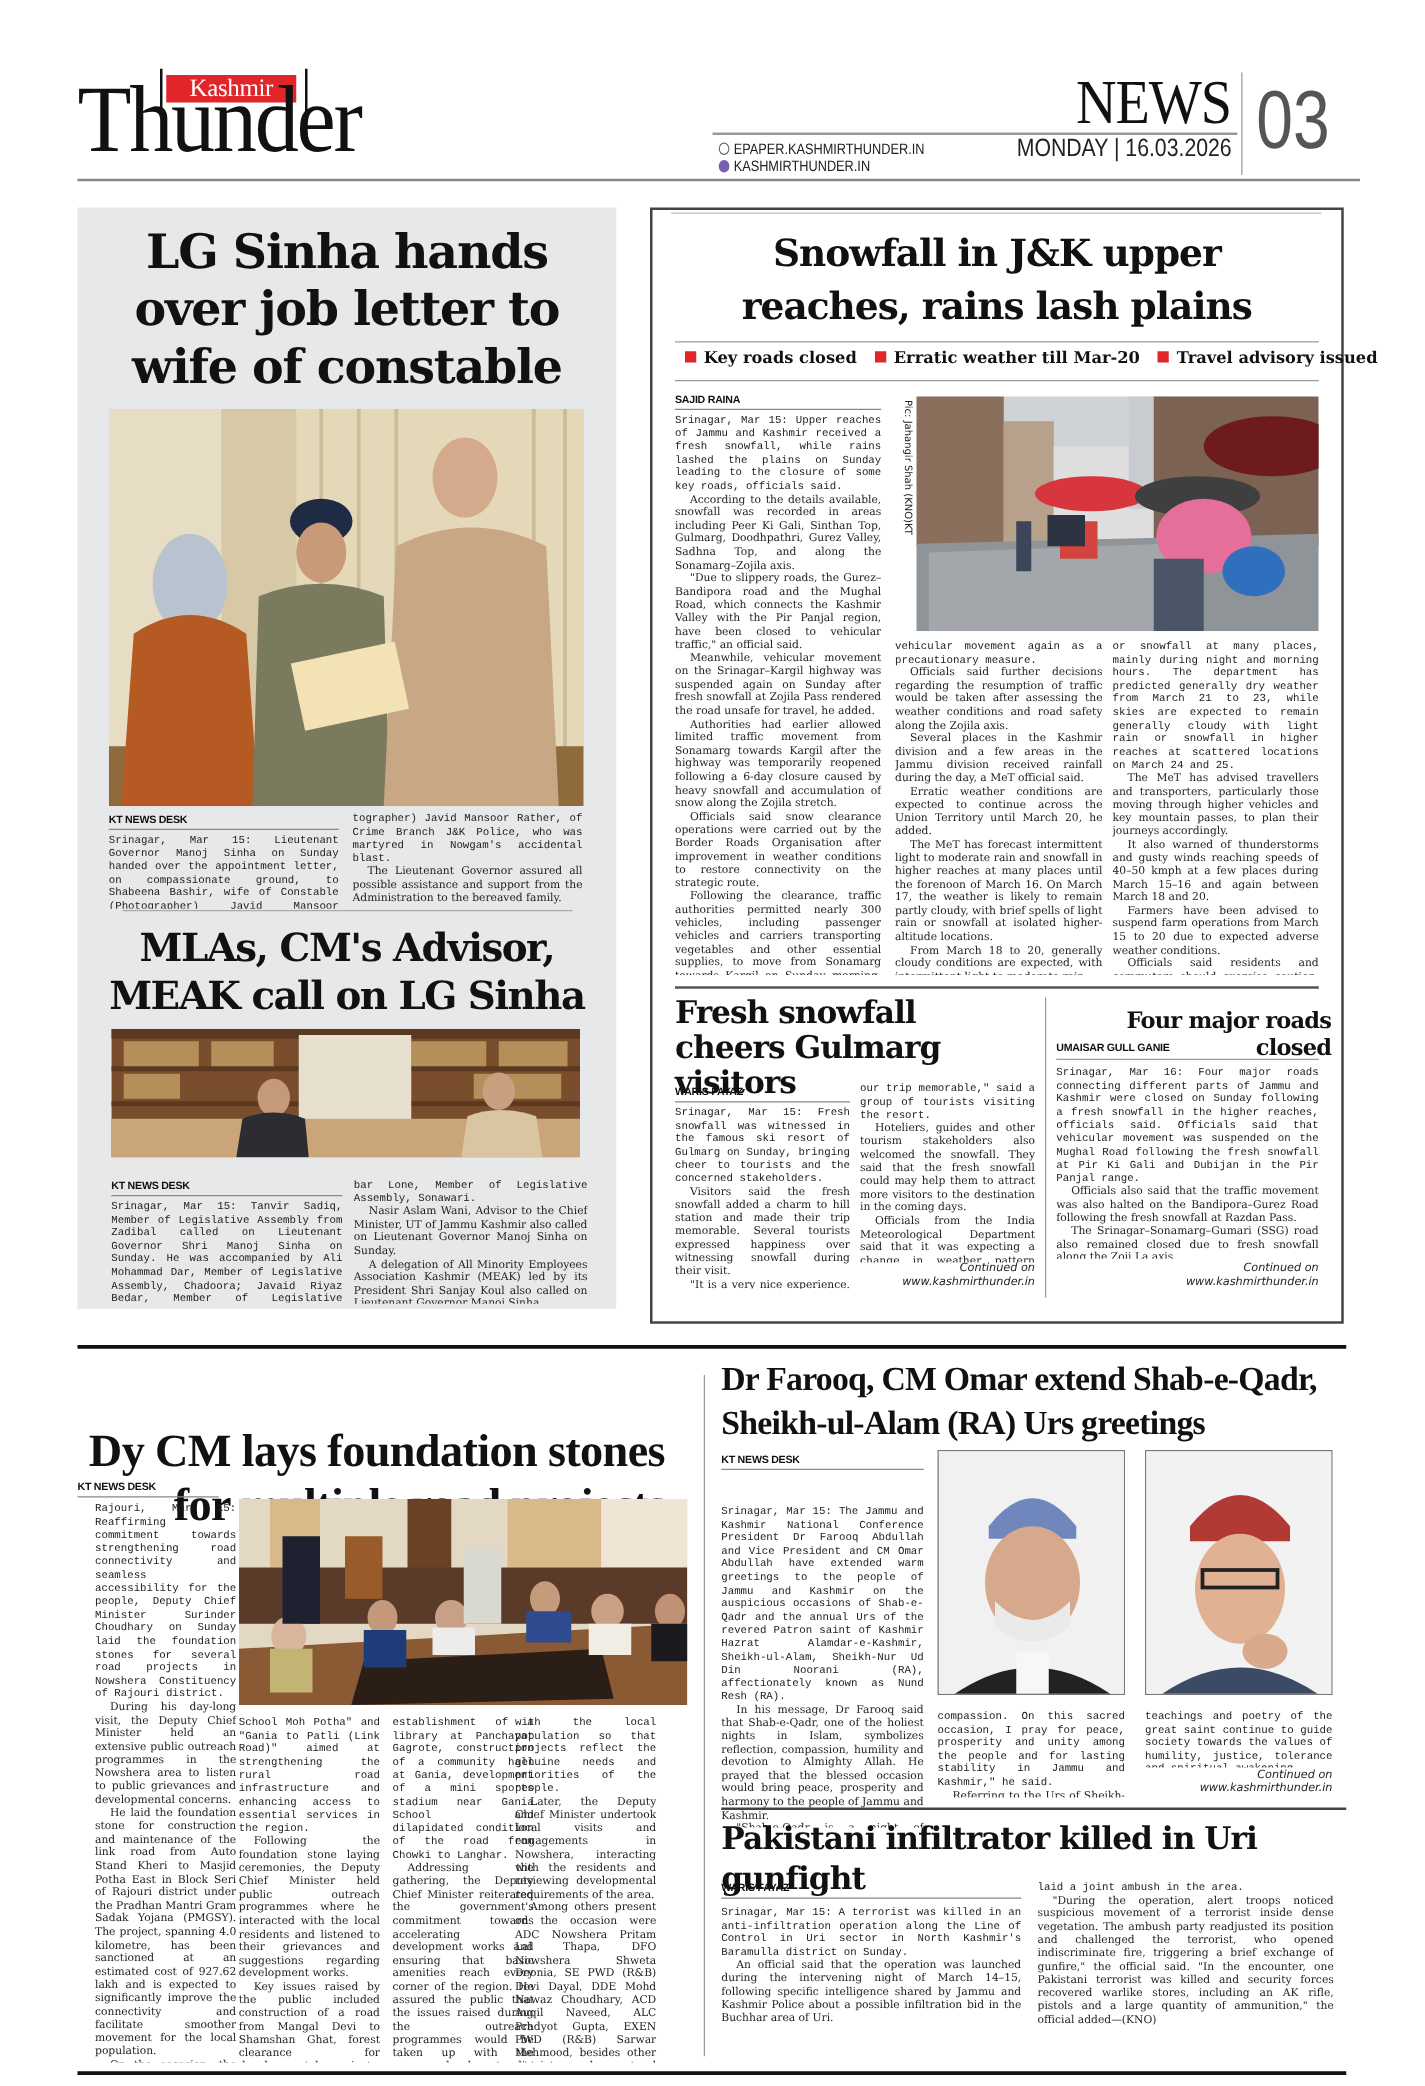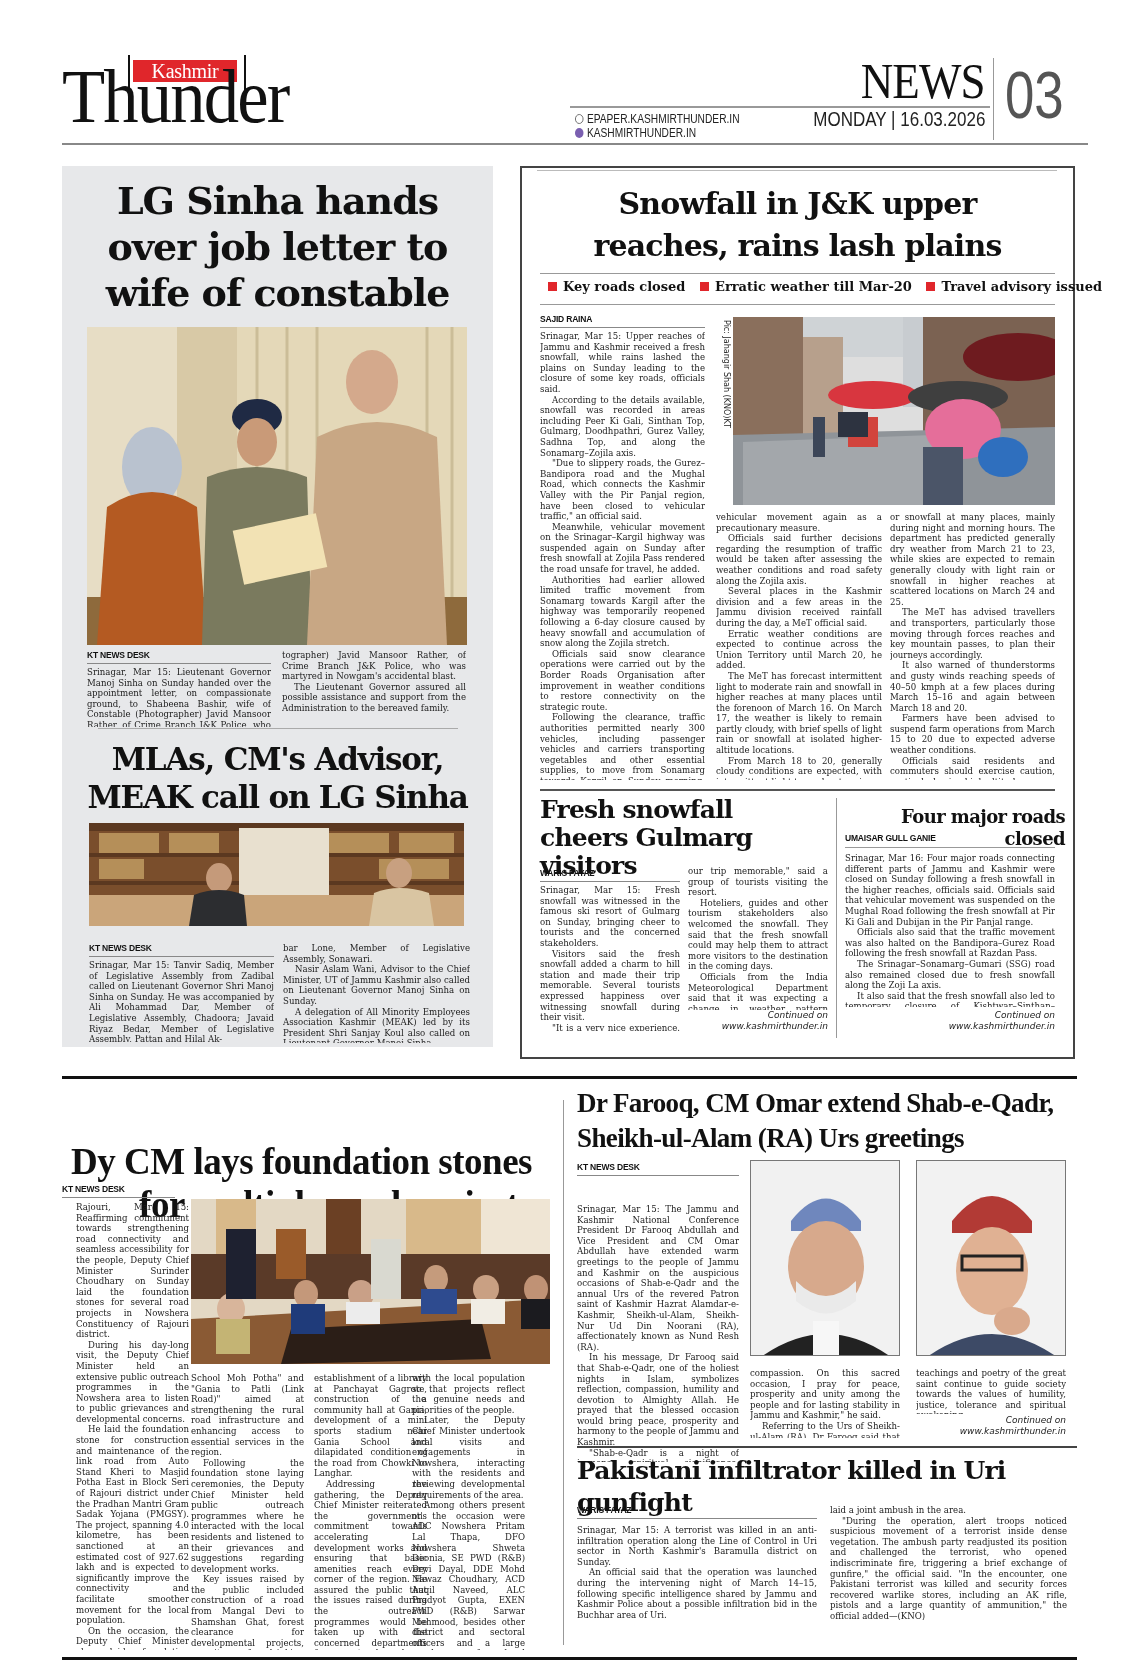--- a/index.html
+++ b/index.html
@@ -41,21 +41,21 @@
   
   .byline {
     position: absolute; font-family: "Liberation Sans", sans-serif; font-weight: bold;
     font-size: 8.5px; letter-spacing: -0.2px; color: #111; border-bottom: 1px solid #888; padding-bottom: 3px;
   }
   .body {
     position: absolute; font-family: "DejaVu Serif", serif; font-size: 8.6px; line-height: 10.6px;
     color: #222; text-align: justify; hyphens: auto; overflow: hidden;
   }
   .body p { text-indent: 12px; }
-  .body p:first-child { text-indent: 0; }
+  .body p:first-child { text-indent: 0; font-family: Liberation Mono, monospace; }
   .cont { position: absolute; font-family: "DejaVu Sans", sans-serif; font-style: italic; font-size: 9px; line-height: 11px; text-align: right; color: #222; }
 
   .photo { position: absolute; overflow: hidden; }
 
   
   .grey-panel { position: absolute; left: 62px; top: 166px; width: 431px; height: 881px; background: #e7e8ea; }
   .hl-big {
     position: absolute; font-family: "DejaVu Serif", serif; font-weight: bold; color: #111;
     text-align: center; letter-spacing: -1px;
   }
@@ -228,21 +228,21 @@
 <div class="body" style="left:716px; top:512px; width:166px; height:268px;">
   <p style="text-indent:0">vehicular movement again as a precautionary measure.</p>
   <p>Officials said further decisions regarding the resumption of traffic would be taken after assessing the weather conditions and road safety along the Zojila axis.</p>
   <p>Several places in the Kashmir division and a few areas in the Jammu division received rainfall during the day, a MeT official said.</p>
   <p>Erratic weather conditions are expected to continue across the Union Territory until March 20, he added.</p>
   <p>The MeT has forecast intermittent light to moderate rain and snowfall in higher reaches at many places until the forenoon of March 16. On March 17, the weather is likely to remain partly cloudy, with brief spells of light rain or snowfall at isolated higher-altitude locations.</p>
   <p>From March 18 to 20, generally cloudy conditions are expected, with intermittent light to moderate rain</p>
 </div>
 <div class="body" style="left:890px; top:512px; width:165px; height:268px;">
   <p style="text-indent:0">or snowfall at many places, mainly during night and morning hours. The department has predicted generally dry weather from March 21 to 23, while skies are expected to remain generally cloudy with light rain or snowfall in higher reaches at scattered locations on March 24 and 25.</p>
-  <p>The MeT has advised travellers and transporters, particularly those moving through forces reaches and key mountain passes, to plan their journeys accordingly.</p>
+  <p>The MeT has advised travellers and transporters, particularly those moving through higher vehicles and key mountain passes, to plan their journeys accordingly.</p>
   <p>It also warned of thunderstorms and gusty winds reaching speeds of 40–50 kmph at a few places during March 15–16 and again between March 18 and 20.</p>
   <p>Farmers have been advised to suspend farm operations from March 15 to 20 due to expected adverse weather conditions.</p>
   <p>Officials said residents and commuters should exercise caution, particularly in high-altitude areas, and avoid unnecessary travel on slippery or snow-bound roads—(KNO)</p>
 </div>
 
 <div class="hline" style="left:540px; top:789px; width:515px; height:2px; background:#555;"></div>
 
 <div class="hl-big" style="left:540px; top:796px; width:260px; font-size:25px; line-height:28px; text-align:left; letter-spacing:-0.8px;">Fresh snowfall cheers Gulmarg visitors</div>
 <div class="byline" style="left:540px; top:868px; width:140px;">WARIS FAYAZ</div>
 <div class="body" style="left:540px; top:885px; width:140px; height:146px;">

